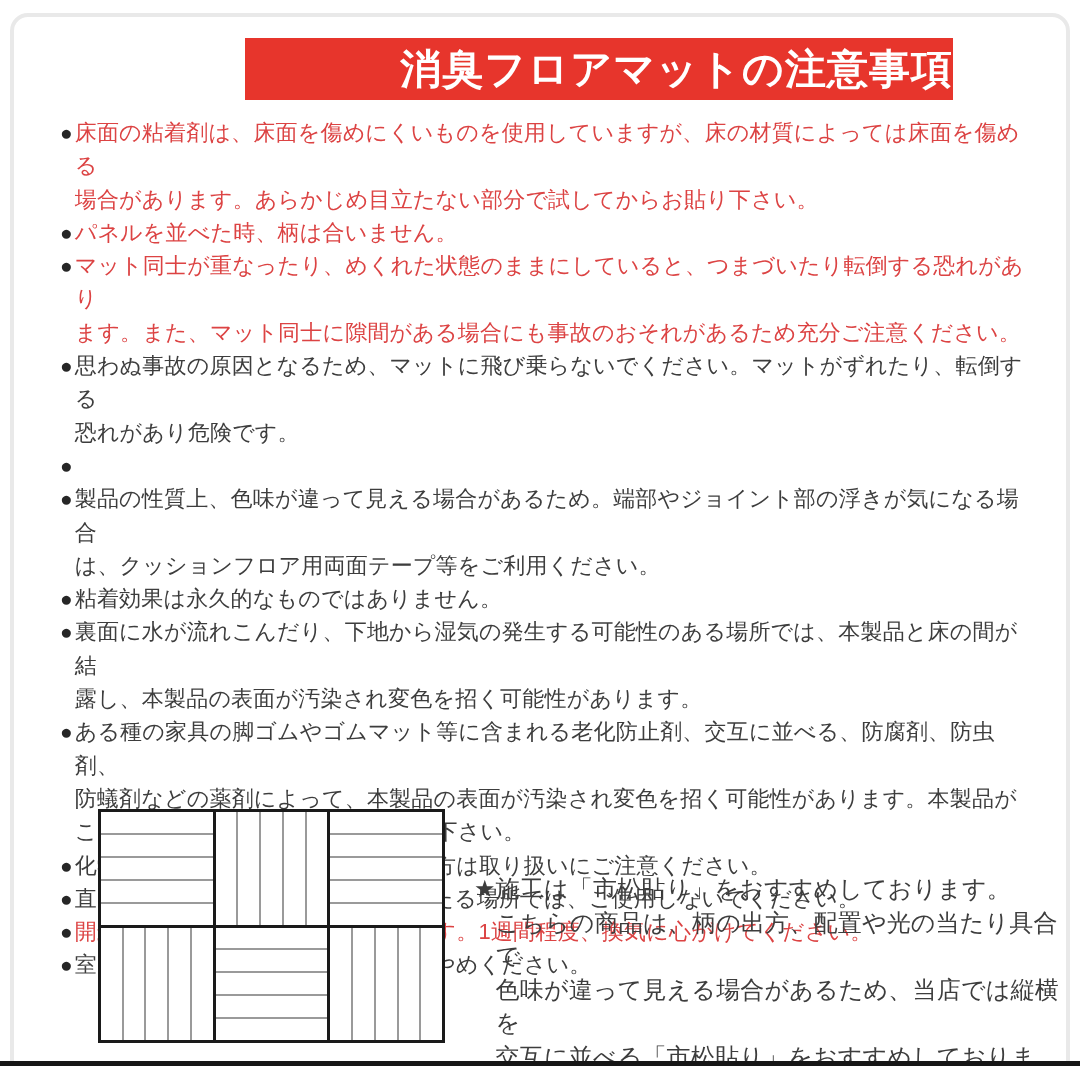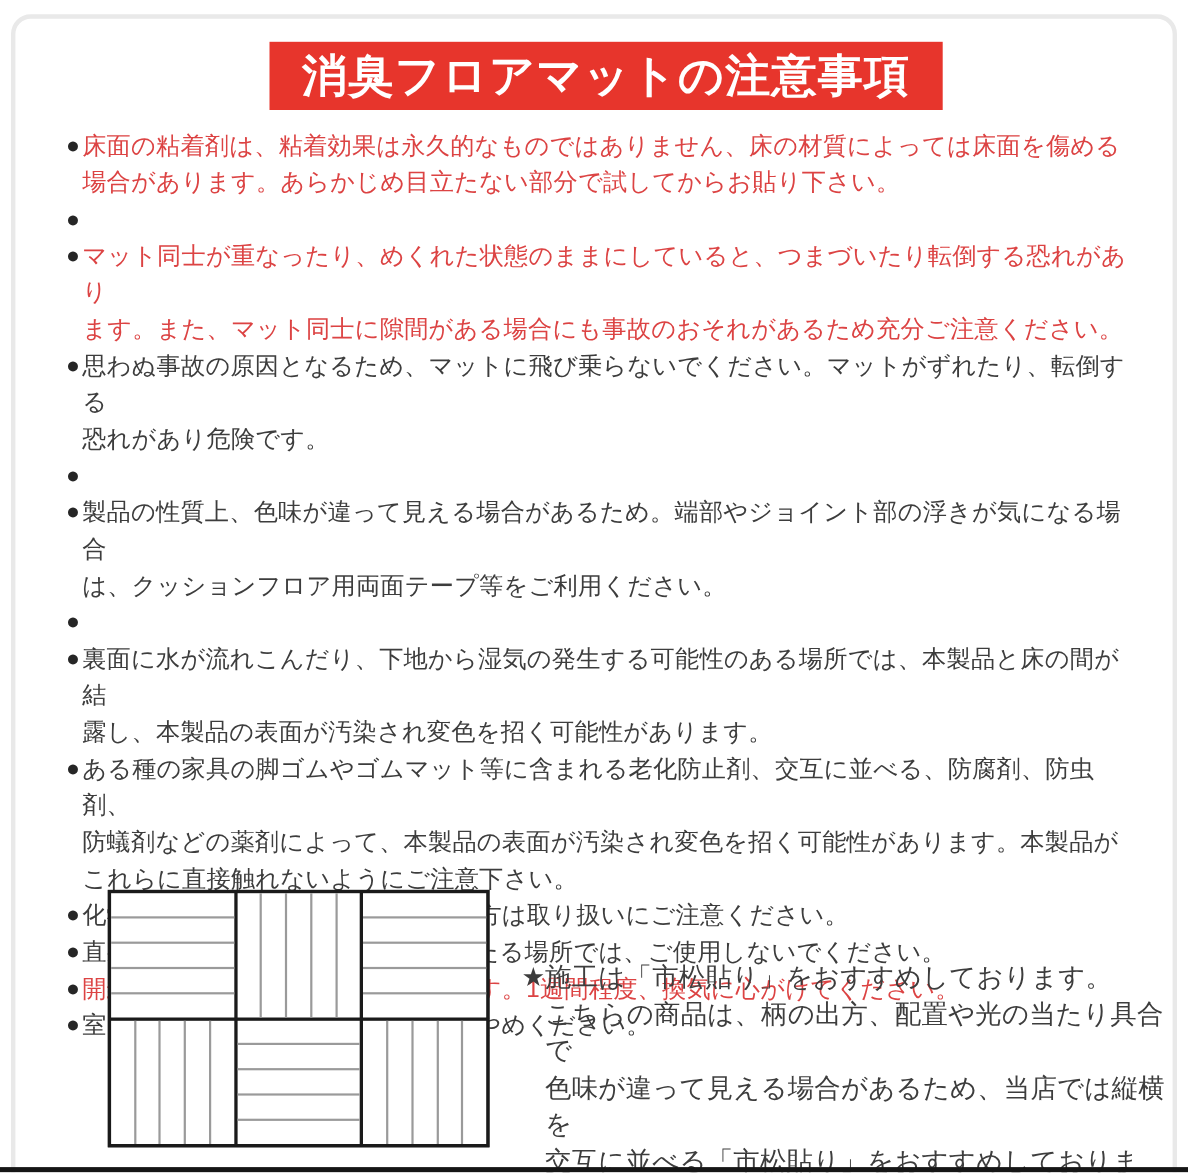--- a/index.html
+++ b/index.html
@@ -29,29 +29,29 @@
     right: 10px;
     bottom: -30px;
     border: 4px solid var(--card-border);
     border-radius: 18px;
     pointer-events: none;
   }
   .banner {
     position: absolute;
     left: 245px;
     top: 38px;
-    width: 612px;
+    width: 708px;
     height: 62px;
     background: var(--banner-bg);
     color: var(--banner-text);
     font-size: 41px;
     font-weight: bold;
     display: flex;
     align-items: center;
-    justify-content: center;
+    justify-content: flex-end;
     letter-spacing: 1px;
     white-space: nowrap;
   }
   .notes {
     position: absolute;
     left: 60px;
     top: 116px;
     width: 976px;
   }
   .note {
@@ -128,26 +128,27 @@
 
   <div class="card-frame"></div>
 
   <div class="banner">
     <span>消臭フロアマットの注意事項</span>
   </div>
 
   <div class="notes" id="notes-list">
     <div class="note red">
       <span class="bullet">●</span>
-      <span class="note-text">床面の粘着剤は、粘着効果は永久的なものではありません、床の材質によっては床面を傷める
+      <span class="note-text">床面の粘着剤は、床面を傷めにくいものを使用していますが、床の材質によっては床面を傷める
 場合があります。あらかじめ目立たない部分で試してからお貼り下さい。</span>
     </div>
 
     <div class="note red">
       <span class="bullet">●</span>
+      <span class="note-text">パネルを並べた時、柄は合いません。</span>
     </div>
 
     <div class="note red">
       <span class="bullet">●</span>
       <span class="note-text">マット同士が重なったり、めくれた状態のままにしていると、つまづいたり転倒する恐れがあり
 ます。また、マット同士に隙間がある場合にも事故のおそれがあるため充分ご注意ください。</span>
     </div>
 
     <div class="note black">
       <span class="bullet">●</span>
@@ -160,20 +161,21 @@
     </div>
 
     <div class="note black">
       <span class="bullet">●</span>
       <span class="note-text">製品の性質上、色味が違って見える場合があるため。端部やジョイント部の浮きが気になる場合
 は、クッションフロア用両面テープ等をご利用ください。</span>
     </div>
 
     <div class="note black">
       <span class="bullet">●</span>
+      <span class="note-text">粘着効果は永久的なものではありません。</span>
     </div>
 
     <div class="note black">
       <span class="bullet">●</span>
       <span class="note-text">裏面に水が流れこんだり、下地から湿気の発生する可能性のある場所では、本製品と床の間が結
 露し、本製品の表面が汚染され変色を招く可能性があります。</span>
     </div>
 
     <div class="note black">
       <span class="bullet">●</span>

